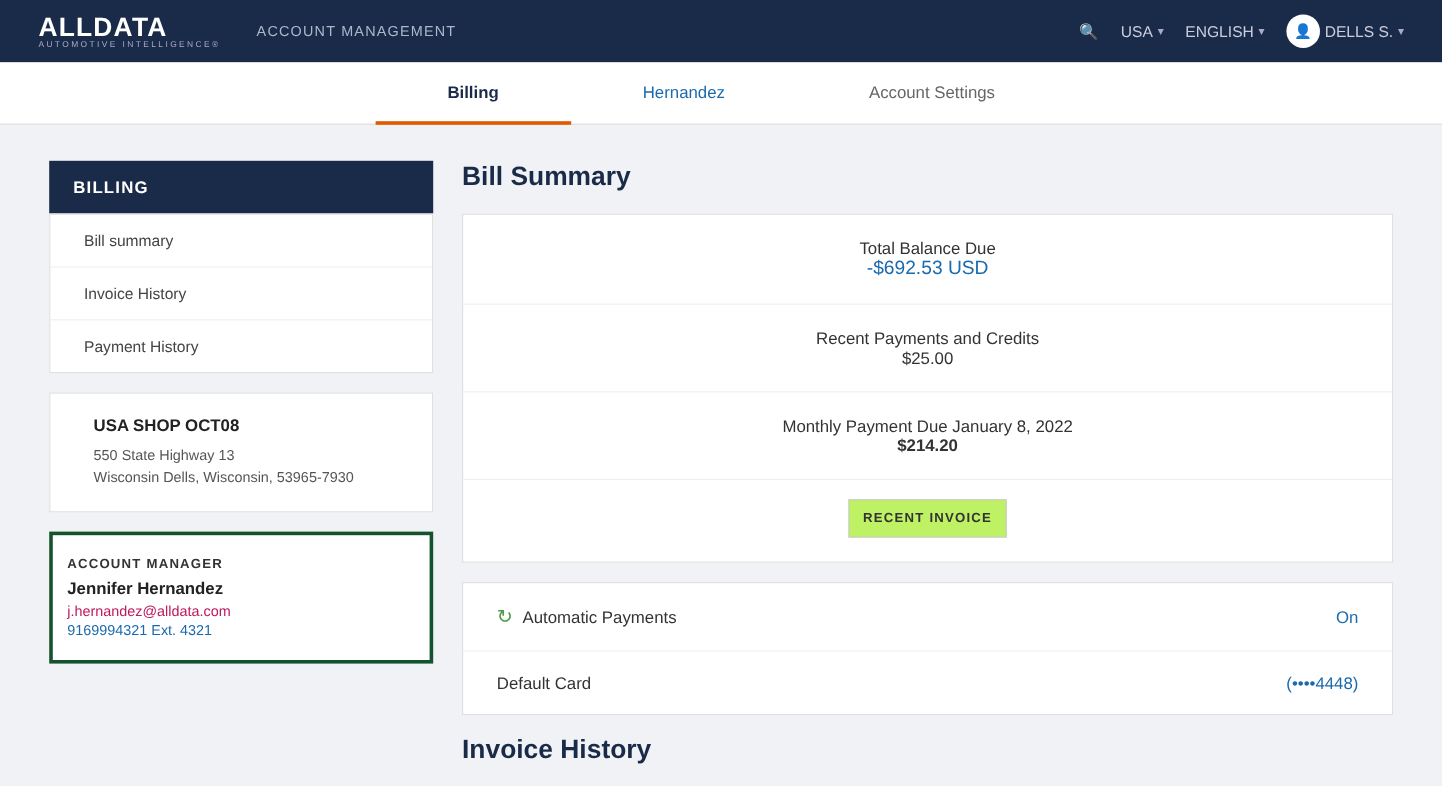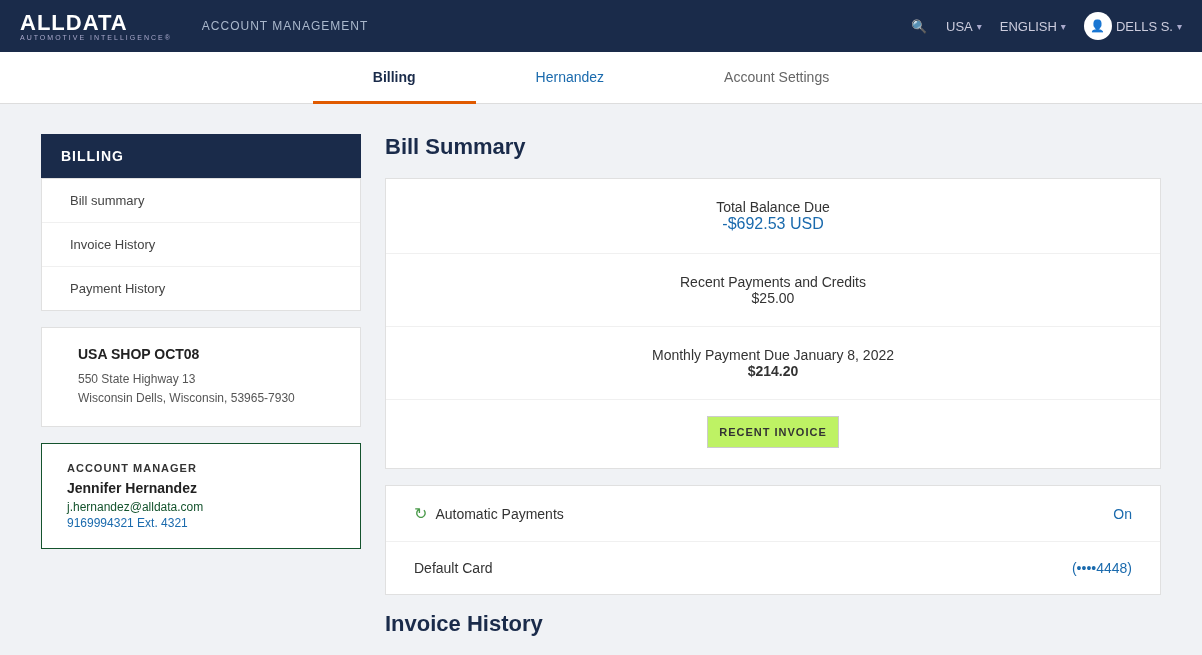--- a/index.html
+++ b/index.html
@@ -4,21 +4,21 @@
   <style>
     * { box-sizing: border-box; margin: 0; padding: 0; }
     body { font-family: Arial, sans-serif; background: #f0f2f5; color: #333; font-size: 14px; }
 
     
     .header {
       background: #1a2b4a;
       height: 52px;
       display: flex;
       align-items: center;
-      padding: 0 20px;
+      padding: 0 32px;
       justify-content: space-between;
     }
     .header-left { display: flex; align-items: center; gap: 20px; }
     .logo-area { display: flex; flex-direction: column; }
     .logo-text { color: #fff; font-size: 22px; font-weight: 900; letter-spacing: 1px; line-height: 1; }
     .logo-sub { color: #aac; font-size: 7px; letter-spacing: 2px; }
     .header-title { color: #aab8cc; font-size: 12px; letter-spacing: 1px; margin-left: 10px; }
     .header-right { display: flex; align-items: center; gap: 18px; }
     .header-right span { color: #ccd; font-size: 13px; display: flex; align-items: center; gap: 4px; cursor: pointer; }
     .header-right .chevron { font-size: 10px; color: #aac; }
@@ -96,26 +96,26 @@
     .shop-card {
       background: #fff;
       border: 1px solid #e0e0e0;
       padding: 18px 36px;
     }
     .shop-name { font-size: 14px; font-weight: 700; color: #222; margin-bottom: 8px; }
     .shop-addr { font-size: 12px; color: #555; line-height: 1.6; }
 
     .manager-card {
       background: #fff;
-      border: 1px solid #14532d;
-      padding: 18px 25px;
+      border: 3px solid #14532d;
+      padding: 18px 12px;
     }
     .manager-label { font-size: 11px; font-weight: 700; letter-spacing: 1px; color: #333; margin-bottom: 6px; }
     .manager-name { font-size: 14px; font-weight: 700; color: #222; margin-bottom: 4px; }
-    .manager-email { font-size: 12px; color: #14532d; margin-bottom: 2px; }
+    .manager-email { font-size: 12px; color: #be185d; margin-bottom: 2px; }
     .manager-phone { font-size: 12px; color: #1a6aad; }
 
     
     .main-panel { flex: 1; }
     .section-title {
       font-size: 22px;
       font-weight: 700;
       color: #1a2b4a;
       margin-bottom: 18px;
     }

